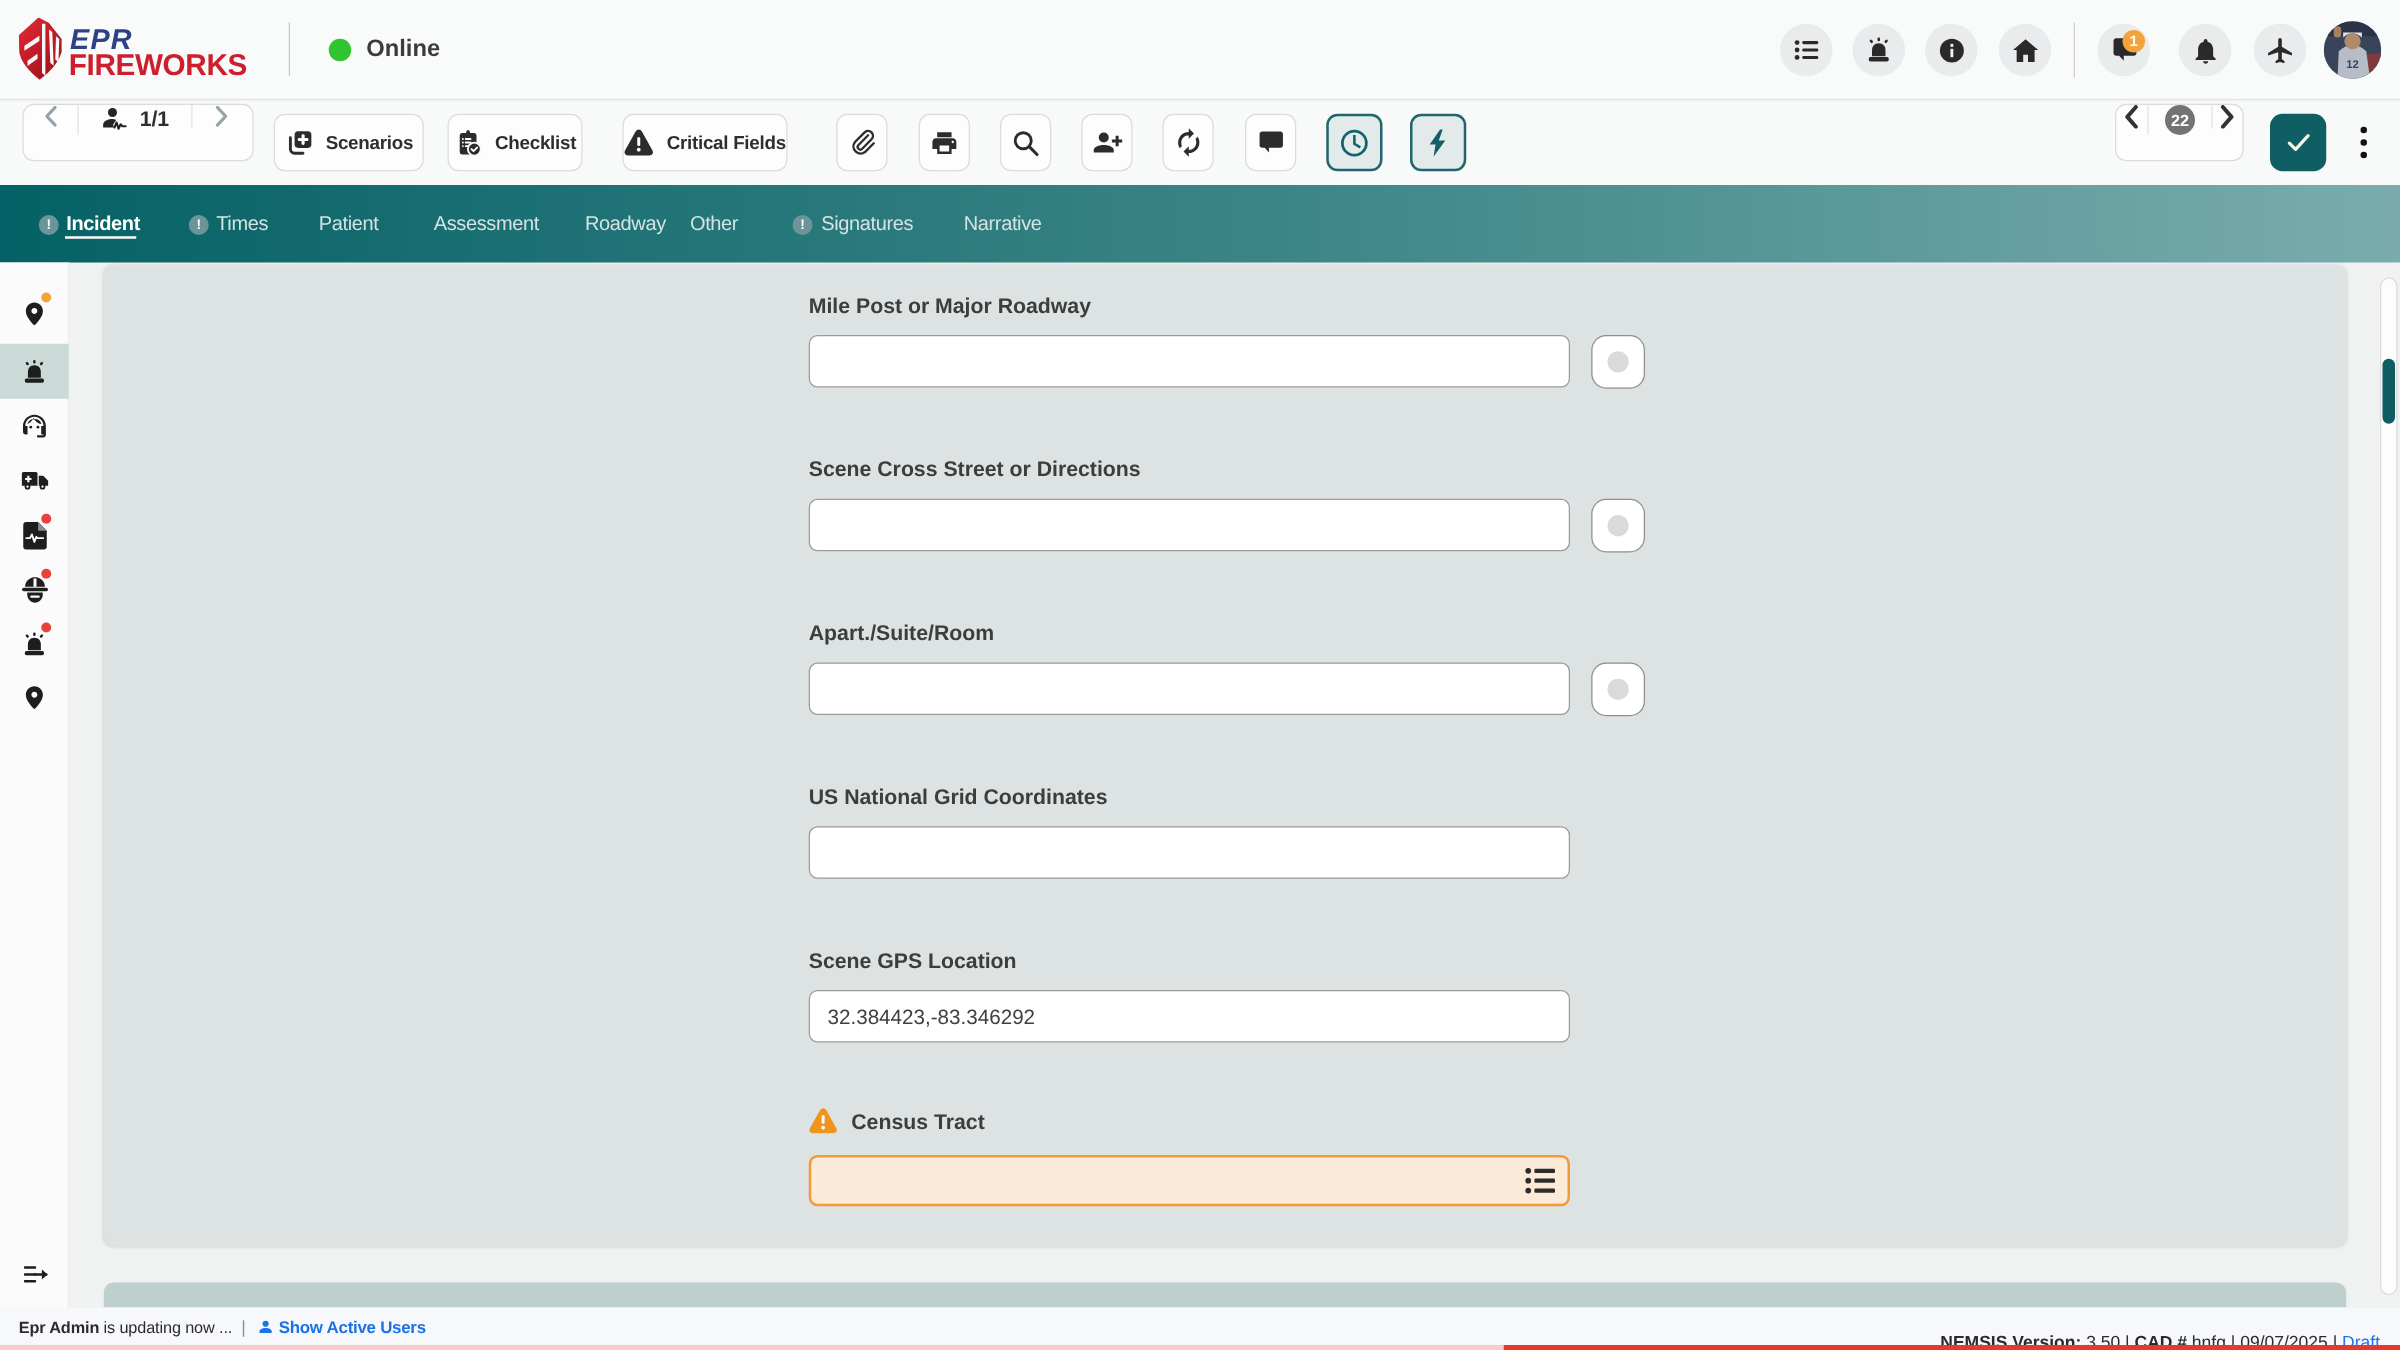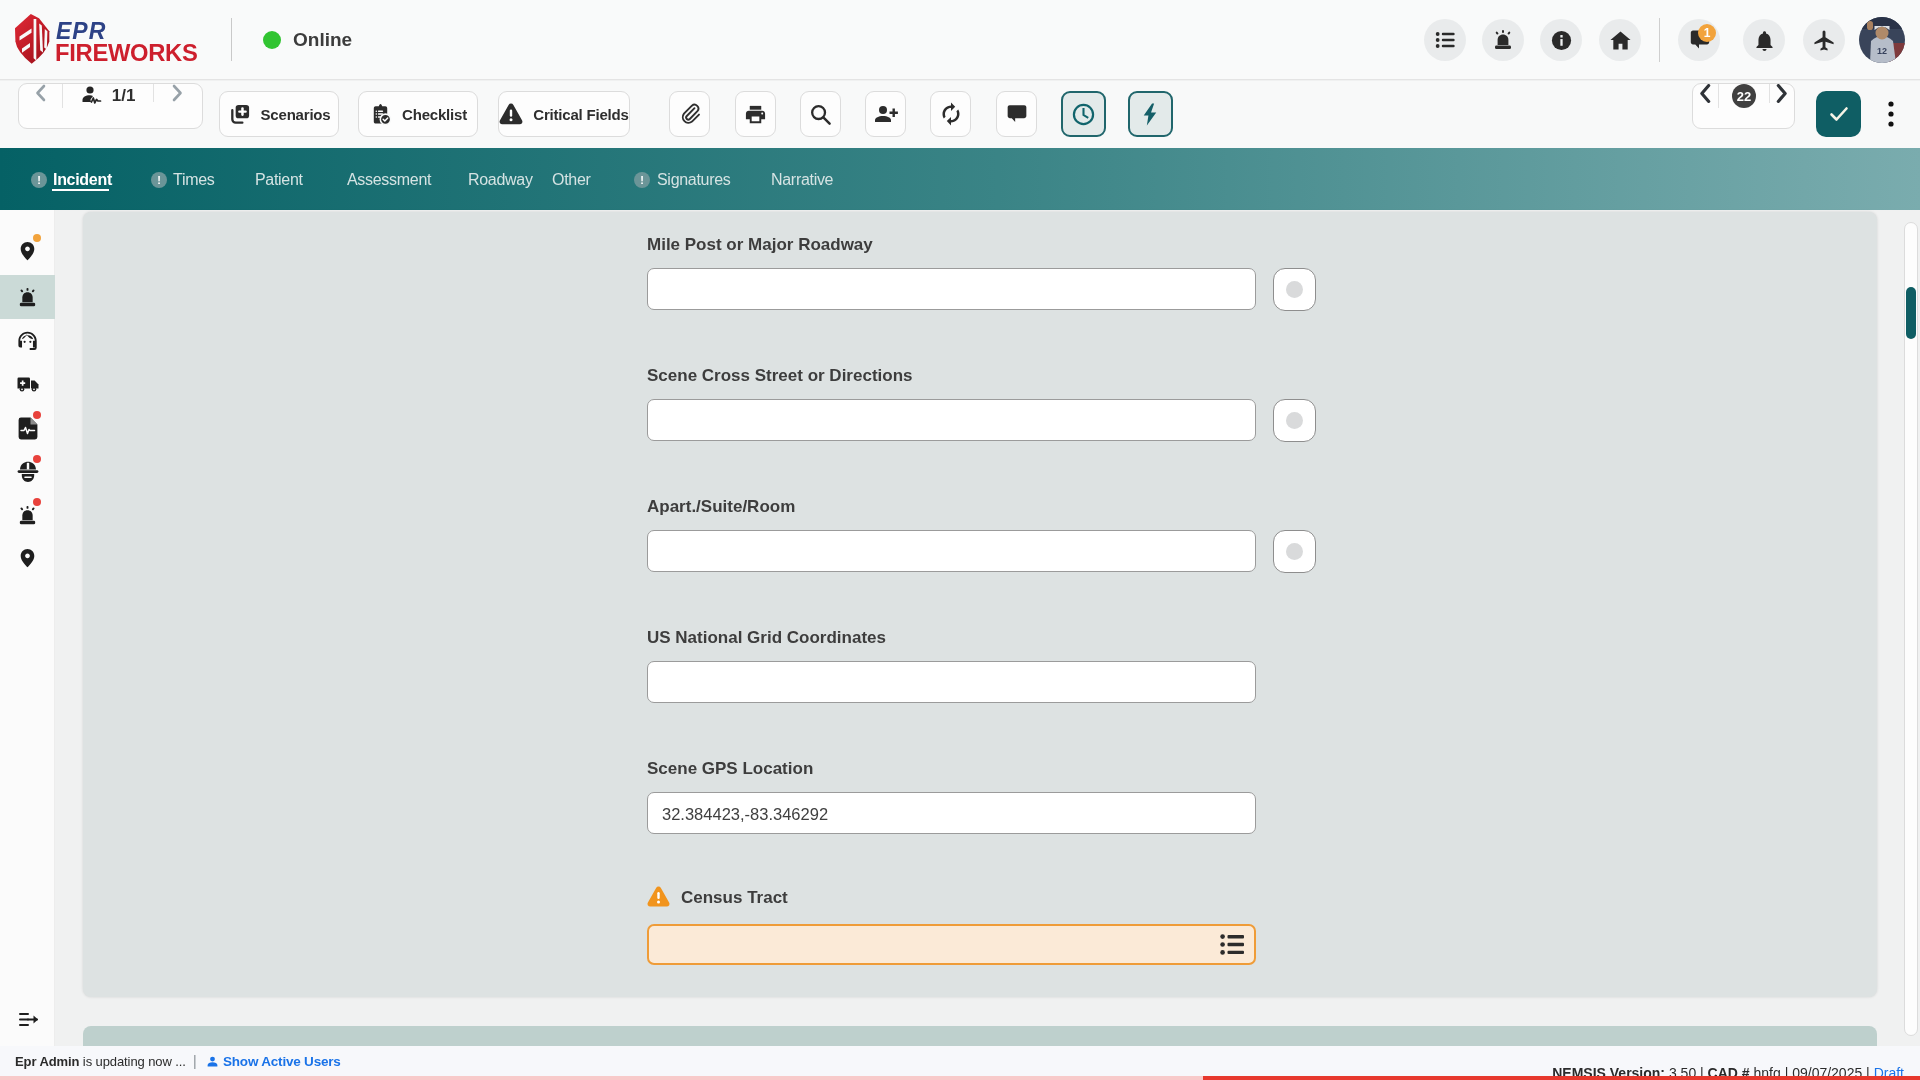--- a/index.html
+++ b/index.html
@@ -13,21 +13,21 @@
 .hbtn{position:absolute;top:19px;width:42px;height:42px;border-radius:50%;background:#e9ebec;display:flex;align-items:center;justify-content:center;}
 #hdiv2{position:absolute;left:1659px;top:18px;width:1px;height:44px;background:#cfcfcf;}
 
 #toolbar{position:absolute;left:0;top:81px;width:1920px;height:67px;background:#f8f9f9;}
 .tgroup{position:absolute;top:2px;height:46px;background:#fdfdfd;border:1px solid #dcdcdc;border-radius:9px;display:flex;align-items:flex-start;}
 .tseg{display:flex;align-items:center;justify-content:center;}
 .tseg+.tseg{border-left:1px solid #e2e2e2;}
 .tbtn{position:absolute;top:10px;height:46px;background:#fdfdfd;border:1px solid #dcdcdc;border-radius:9px;display:flex;align-items:center;justify-content:center;gap:10px;font-size:15px;font-weight:bold;color:#2e2e2e;letter-spacing:-0.2px;}
 .tbtn.active{background:#e3eaea;border:2px solid #20666c;}
 #savebtn{position:absolute;left:1816px;top:10px;width:45px;height:46px;background:#0f5e64;border-radius:10px;display:flex;align-items:center;justify-content:center;}
-#badge22{width:24px;height:24px;border-radius:50%;background:#404040;color:#fff;font-size:13px;font-weight:bold;display:flex;align-items:center;justify-content:center;}
+#badge22{width:24px;height:24px;border-radius:50%;background:#737373;color:#fff;font-size:13px;font-weight:bold;display:flex;align-items:center;justify-content:center;}
 
 #nav{position:absolute;left:0;top:148px;width:1920px;height:62px;background:linear-gradient(90deg,#056165 0%,#3a8486 52%,#7aacae 100%);}
 .tab{position:absolute;top:23px;white-space:nowrap;font-size:16px;letter-spacing:-0.3px;color:#d5e3e3;}
 .tab.active{color:#fff;font-weight:bold;}
 .bang{position:absolute;width:16px;height:16px;border-radius:50%;background:#6b9598;color:#fff;font-size:11px;font-weight:bold;text-align:center;line-height:16px;top:24px;}
 #underline{position:absolute;left:52px;top:41px;width:57px;height:2px;background:#fff;}
 
 #sidebar{position:absolute;left:0;top:210px;width:55px;height:838px;background:#fbfbfb;border-right:1px solid #ededed;}
 .sbit{position:absolute;left:0;width:55px;height:44px;display:flex;align-items:center;justify-content:center;}
 .sbit.active{background:#cbdad7;}
@@ -175,21 +175,21 @@
   </div>
   <div class="tbtn" style="left:219px;width:120px;">
     <svg width="23" height="23" viewBox="0 0 24 24">
       <path d="M4.5 7.5 v9.5 a3.5 3.5 0 0 0 3.5 3.5 h7" stroke="#2c2c2c" stroke-width="2.4" fill="none" stroke-linecap="round"></path>
       <path d="M11 2 h8 a3 3 0 0 1 3 3 v8 a3 3 0 0 1-3 3 h-8 a3 3 0 0 1-3-3 v-8 a3 3 0 0 1 3-3 z" fill="#2c2c2c"></path>
       <rect x="13.8" y="4.5" width="2.6" height="9" rx="1.2" fill="#fff"></rect>
       <rect x="10.6" y="7.7" width="9" height="2.6" rx="1.2" fill="#fff"></rect>
     </svg>
     Scenarios
   </div>
-  <div class="tbtn" style="left:358px;width:120px;">
+  <div class="tbtn" style="left:358px;width:108px;">
     <svg width="23" height="23" viewBox="0 0 24 24">
       <path d="M17 3.5 h-3.2 C13.4 2 12.8 1 12 1 s-1.4 1-1.8 2.5 H7 C5.9 3.5 5 4.4 5 5.5 v14 C5 20.6 5.9 21.5 7 21.5 h10 c1.1 0 2-.9 2-2 v-14 c0-1.1-.9-2-2-2z" fill="#2c2c2c"></path>
       <g stroke="#fff" stroke-width="1.6" stroke-linecap="round">
         <path d="M7.6 8.5 h0.01 M10 8.5 h4 M7.6 11.5 h0.01 M10 11.5 h4 M7.6 14.5 h0.01 M10 14.5 h3"></path>
       </g>
       <circle cx="17.2" cy="17" r="5.4" fill="#2c2c2c" stroke="#f8f9f9" stroke-width="1.6"></circle>
       <path d="M14.8 17 l1.7 1.7 3-3" stroke="#fff" stroke-width="1.6" fill="none" stroke-linecap="round" stroke-linejoin="round"></path>
     </svg>
     Checklist
   </div>

